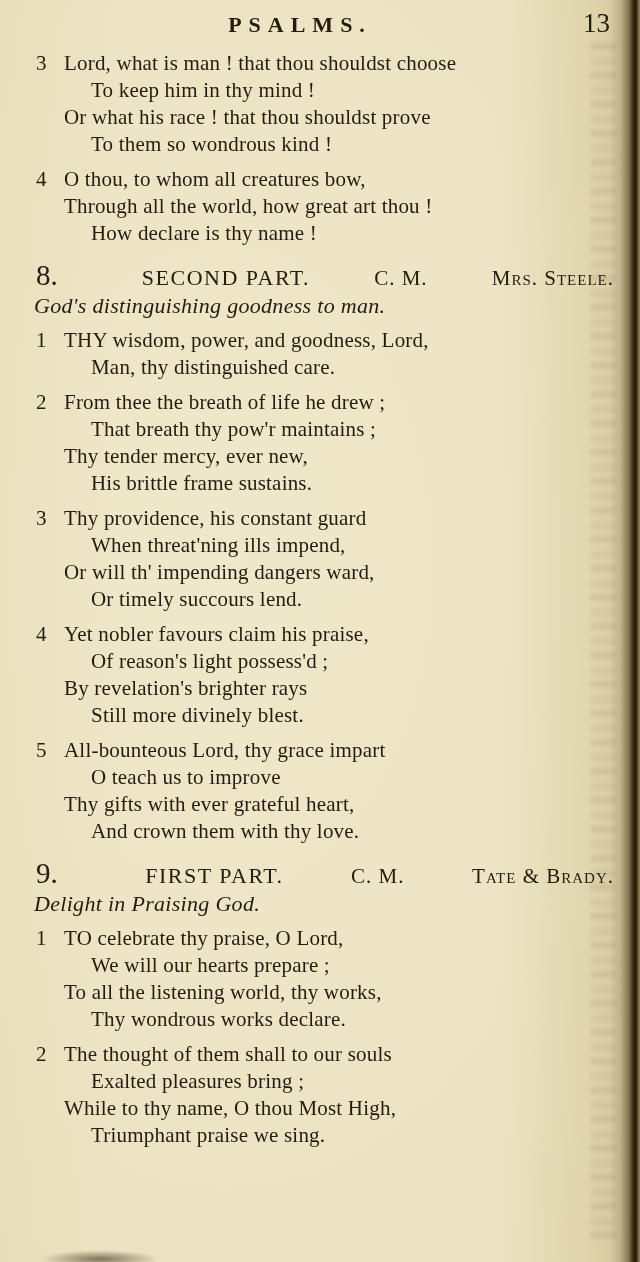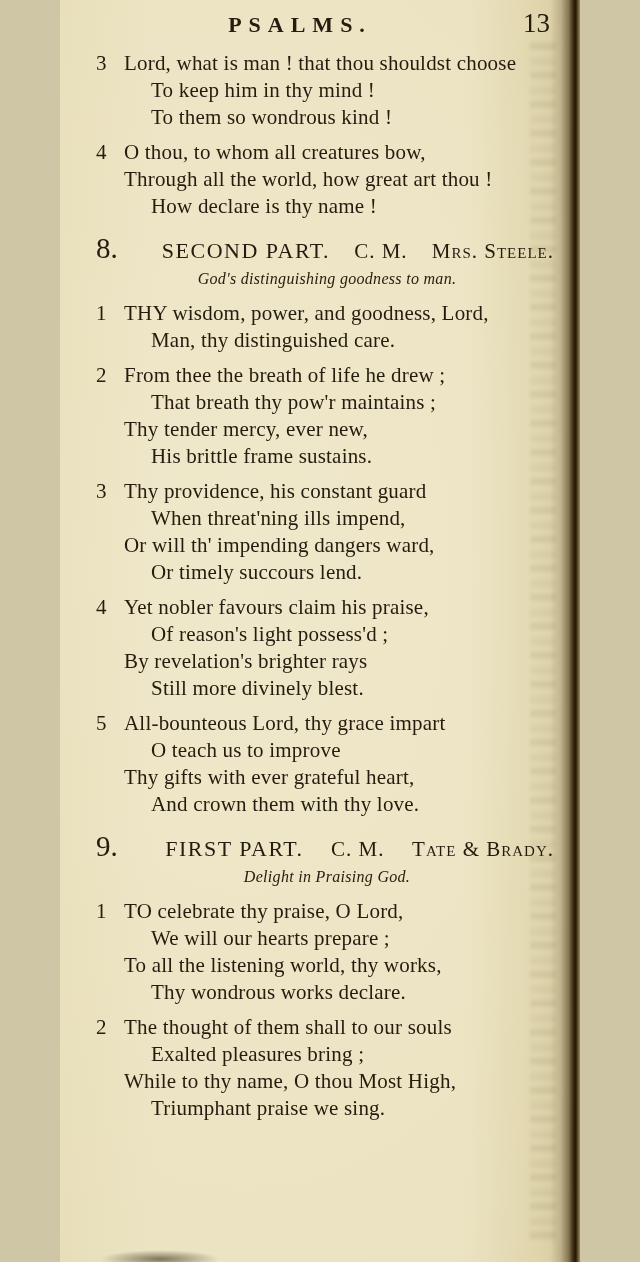--- a/index.html
+++ b/index.html
@@ -4,21 +4,21 @@
 <style>
   :root{
     --paper:#eae1bf;
     --ink:#241c0e;
     --edge:#39290f;
   }
   *{box-sizing:border-box;}
   html,body{margin:0;padding:0;background:#cfc6a6;}
   .page{
     position:relative;
-    width:520px;height:1262px;
+    width:640px;height:1262px;
     margin:0 auto;
     overflow:hidden;
     color:var(--ink);
     font-family:"Liberation Serif","DejaVu Serif",serif;
     background:
       radial-gradient(ellipse 900px 1400px at 35% 45%, rgba(255,252,235,.25), rgba(0,0,0,0) 70%),
       linear-gradient(to right, #e6dcb6 0%, var(--paper) 18%, var(--paper) 78%, #ded3a8 92%, #cfc197 100%);
   }
   
   .edge-bleed{
@@ -73,37 +73,38 @@
 
   .hymn-heading{
     display:flex;align-items:baseline;justify-content:space-between;
     margin:12px 6px 2px 2px;
   }
   .hymn-number{font-size:29px;line-height:32px;}
   .hymn-part-title{font-size:22px;letter-spacing:1.5px;margin-left:20px;}
   .hymn-meter{font-size:21px;letter-spacing:1px;}
   .hymn-author{font-size:21px;font-variant:small-caps;letter-spacing:1px;}
   .hymn-subtitle{
-    text-align:center;font-style:italic;font-size:16px;
+    font-style:italic;font-size:22px;
     line-height:26px;margin:2px 0 8px 0;letter-spacing:.3px;
   }
 </style>
 </head>
 <body>
 
 <div class="page">
   <header class="page-header">
     <div class="running-title">PSALMS.</div>
     <div class="page-number">13</div>
   </header>
 
   <main class="content">
       <div class="stanza">
         <div class="verse-line flush"><span class="stanza-number">3</span>Lord, what is man ! that thou shouldst choose</div>
         <div class="verse-line indent">To keep him in thy mind !</div>
+        <div class="verse-line flush">Or what his race ! that thou shouldst prove</div>
         <div class="verse-line indent">To them so wondrous kind !</div>
       </div>
       <div class="stanza">
         <div class="verse-line flush"><span class="stanza-number">4</span>O thou, to whom all creatures bow,</div>
         <div class="verse-line flush">Through all the world, how great art thou !</div>
         <div class="verse-line indent">How declare is thy name !</div>
       </div>
       <div class="hymn-heading">
         <span class="hymn-number">8.</span>
         <span class="hymn-part-title">SECOND PART.</span>

